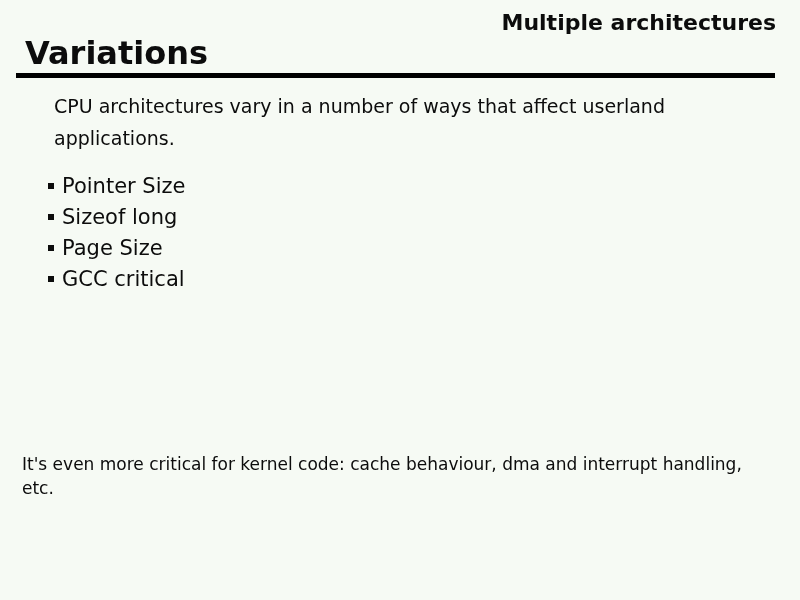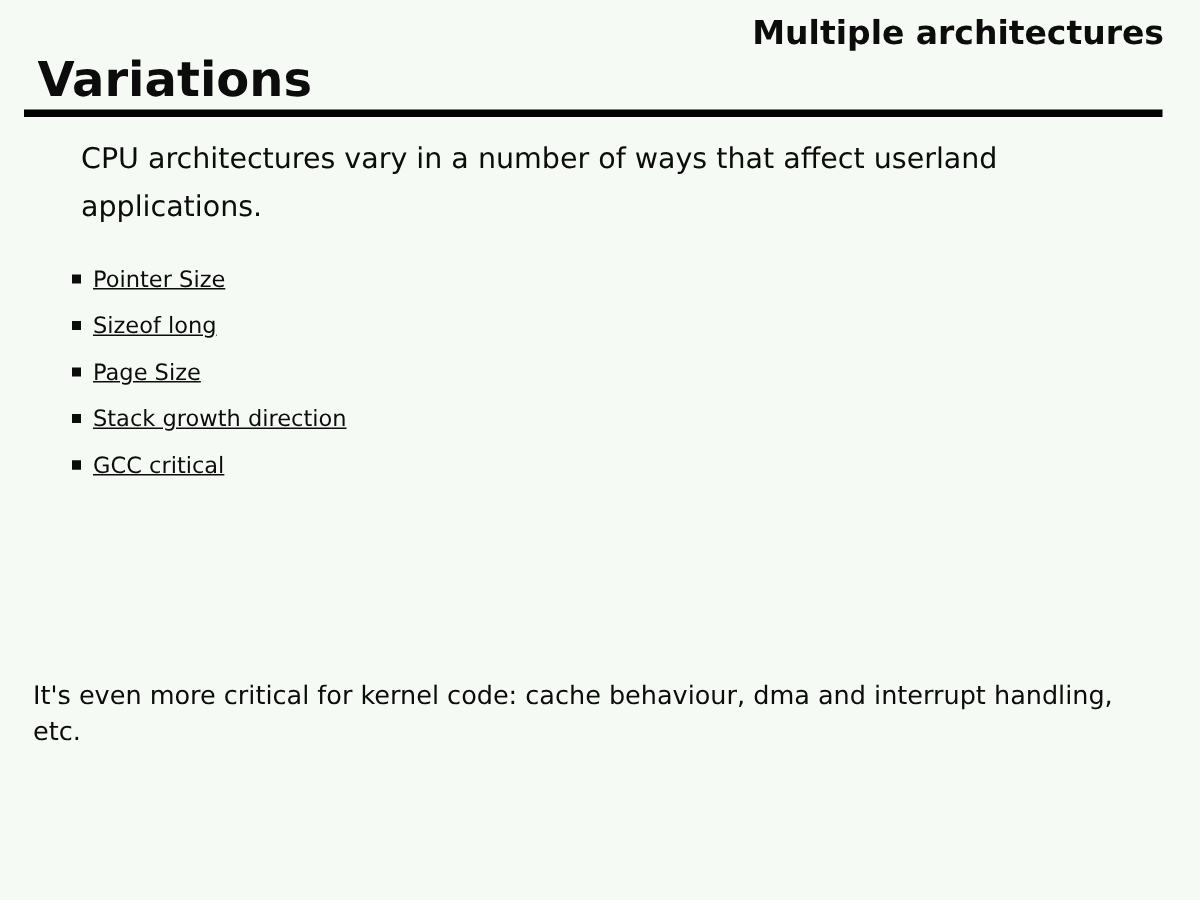--- a/index.html
+++ b/index.html
@@ -57,24 +57,23 @@
   .bullet-list {
     position: absolute;
     top: 171px;
     left: 48px;
     width: 720px;
     list-style: none;
   }
   .bullet-item {
     position: relative;
     padding-left: 14px;
-    font-size: 15px;
+    font-size: 21px;
     line-height: 31px;
     white-space: nowrap;
-    text-decoration: underline;
   }
   .bullet-marker {
     position: absolute;
     left: 0;
     top: 12px;
     width: 6px;
     height: 6px;
     background: var(--fg);
     display: inline-block;
   }
@@ -98,20 +97,19 @@
 
   <div class="title-rule"></div>
 
   <p class="intro-para">CPU architectures vary in a number of ways that affect userland applications.</p>
 
   <ul class="bullet-list">
       <li class="bullet-item"><span class="bullet-marker"></span><span>Pointer Size</span></li>
       <li class="bullet-item"><span class="bullet-marker"></span></li>
       <li class="bullet-item"><span class="bullet-marker"></span><span>Sizeof long</span></li>
       <li class="bullet-item"><span class="bullet-marker"></span><span>Page Size</span></li>
-      <li class="bullet-item"><span class="bullet-marker"></span><span>Stack growth direction</span></li>
       <li class="bullet-item"><span class="bullet-marker"></span></li>
       <li class="bullet-item"><span class="bullet-marker"></span><span>GCC critical</span></li>
     </ul>
 
   <p class="footer-para">It's even more critical for kernel code: cache behaviour, dma and interrupt handling, etc.</p>
 
 </div>
 
 </body></html>

